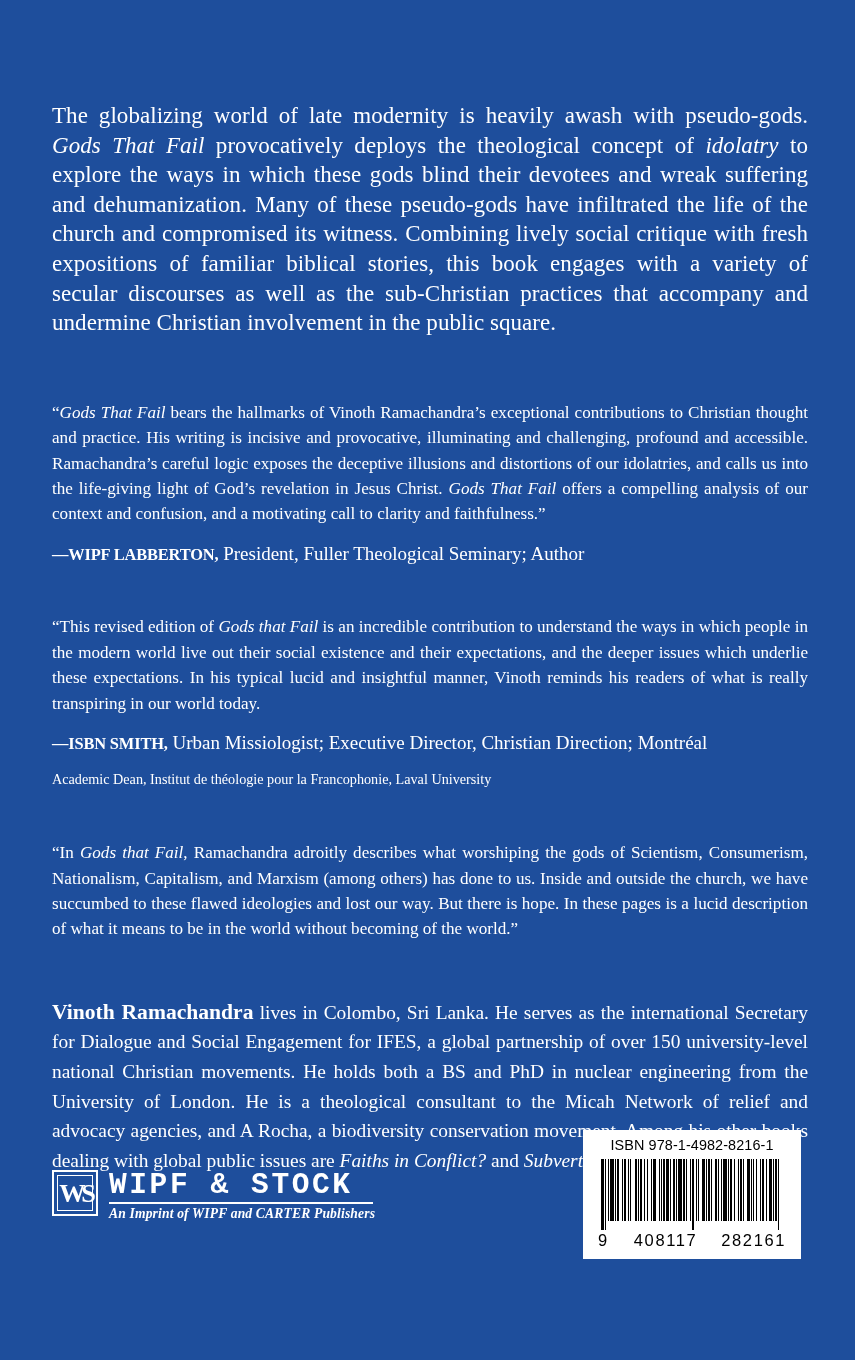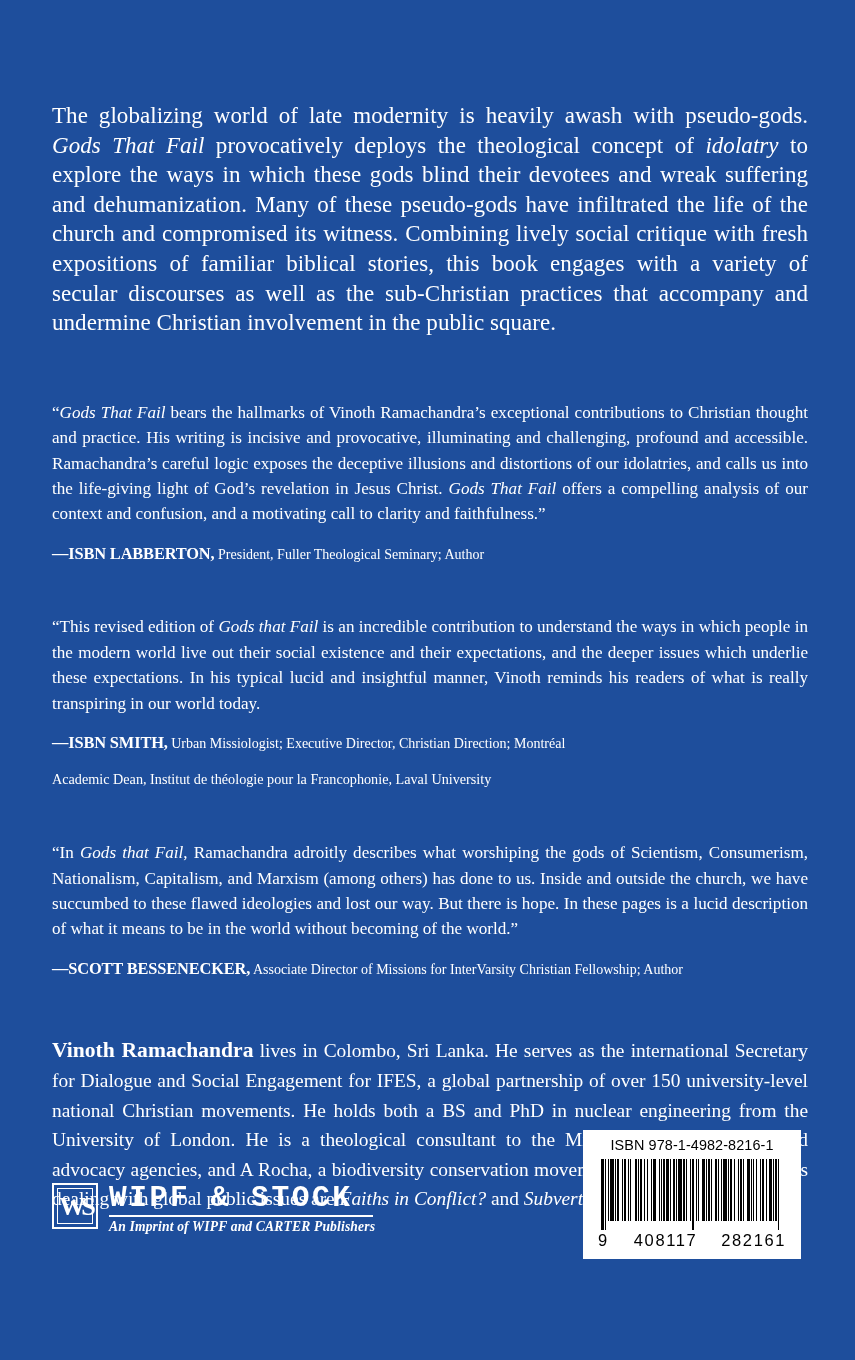--- a/index.html
+++ b/index.html
@@ -57,21 +57,21 @@
     font-size: 14.4px;
     line-height: 20.5px;
     margin-top: 3px;
   }
   .attrib .name {
     font-weight: bold;
     font-size: 16.4px;
     letter-spacing: -0.15px;
   }
   .attrib .role {
-    font-size: 14px;
+    font-size: 19px;
     text-align: center;
   }
   .attrib-line2 {
     font-size: 14.2px;
     line-height: 20px;
     margin-top: 0;
   }
 
   .gap-1 { height: 10px; }
   .gap-2 { height: 12px; }
@@ -105,21 +105,21 @@
     white-space: nowrap;
   }
   .weburl {
     font-size: 20.4px;
     letter-spacing: 0.1px;
     color: #ffffff;
     margin-top: 1px;
     white-space: nowrap;
   }
   .publisher {
-    margin-top: 22px;
+    margin-top: 9px;
     display: flex;
     align-items: flex-start;
   }
   .ws-mark {
     width: 46px;
     height: 46px;
     border: 2.5px solid #ffffff;
     box-sizing: border-box;
     position: relative;
     flex: 0 0 auto;
@@ -224,36 +224,35 @@
 <div class="cover">
 
   <div class="content">
 
     <p class="blurb"><span>The globalizing world of late modernity is heavily awash with pseudo-gods. </span><i>Gods That Fail</i><span> provocatively deploys the theological concept of </span><i>idolatry</i><span> to explore the ways in which these gods blind their devotees and wreak suffering and dehumanization. Many of these pseudo-gods have infiltrated the life of the church and compromised its witness. Combining lively social critique with fresh expositions of familiar biblical stories, this book engages with a variety of secular discourses as well as the sub-Christian practices that accompany and undermine Christian involvement in the public square.</span></p>
 
     <div class="endorsements">
 
       <div class="endorse">
         <p class="endorse-text"><span>“</span><i>Gods That Fail</i><span> bears the hallmarks of Vinoth Ramachandra’s exceptional contributions to Christian thought and practice. His writing is incisive and provocative, illuminating and challenging, profound and accessible. Ramachandra’s careful logic exposes the deceptive illusions and distortions of our idolatries, and calls us into the life-giving light of God’s revelation in Jesus Christ. </span><i>Gods That Fail</i><span> offers a compelling analysis of our context and confusion, and a motivating call to clarity and faithfulness.”</span></p>
-        <p class="attrib"><span class="name">—</span><span class="name">ISBN LABBERTON,</span><span class="role"> President, Fuller Theological Seminary; Author</span></p>
+        <p class="attrib"><span class="name">—</span><span class="name">WIPF LABBERTON,</span><span class="role"> President, Fuller Theological Seminary; Author</span></p>
       </div>
 
       <div class="gap-1"></div>
 
       <div class="endorse">
         <p class="endorse-text"><span>“This revised edition of </span><i>Gods that Fail</i><span> is an incredible contribution to understand the ways in which people in the modern world live out their social existence and their expectations, and the deeper issues which underlie these expectations. In his typical lucid and insightful manner, Vinoth reminds his readers of what is really transpiring in our world today.</span></p>
         <p class="attrib"><span class="name">—</span><span class="name">ISBN SMITH,</span><span class="role"> Urban Missiologist; Executive Director, Christian Direction; Montréal</span></p>
         <p class="attrib-line2">Academic Dean, Institut de théologie pour la Francophonie, Laval University</p>
       </div>
 
       <div class="gap-2"></div>
 
       <div class="endorse">
         <p class="endorse-text"><span>“In </span><i>Gods that Fail</i><span>, Ramachandra adroitly describes what worshiping the gods of Scientism, Consumerism, Nationalism, Capitalism, and Marxism (among others) has done to us. Inside and outside the church, we have succumbed to these flawed ideologies and lost our way. But there is hope. In these pages is a lucid description of what it means to be in the world without becoming of the world.”</span></p>
-        <p class="attrib"><span class="name">—</span><span class="name">SCOTT BESSENECKER,</span><span class="role"> Associate Director of Missions for InterVarsity Christian Fellowship; Author</span></p>
       </div>
 
     </div>
 
     <p class="bio"><span class="bioname">Vinoth Ramachandra</span><span> lives in Colombo, Sri Lanka. He serves as the international Secretary for Dialogue and Social Engagement for IFES, a global partnership of over 150 university-level national Christian movements. He holds both a BS and PhD in nuclear engineering from the University of London. He is a theological consultant to the Micah Network of relief and advocacy agencies, and A Rocha, a biodiversity conservation movement. Among his other books dealing with global public issues are </span><i>Faiths in Conflict?</i><span> and </span><i>Subverting Global Myths</i><span>.</span></p>
 
   </div>
 
   <div class="footer">
 

